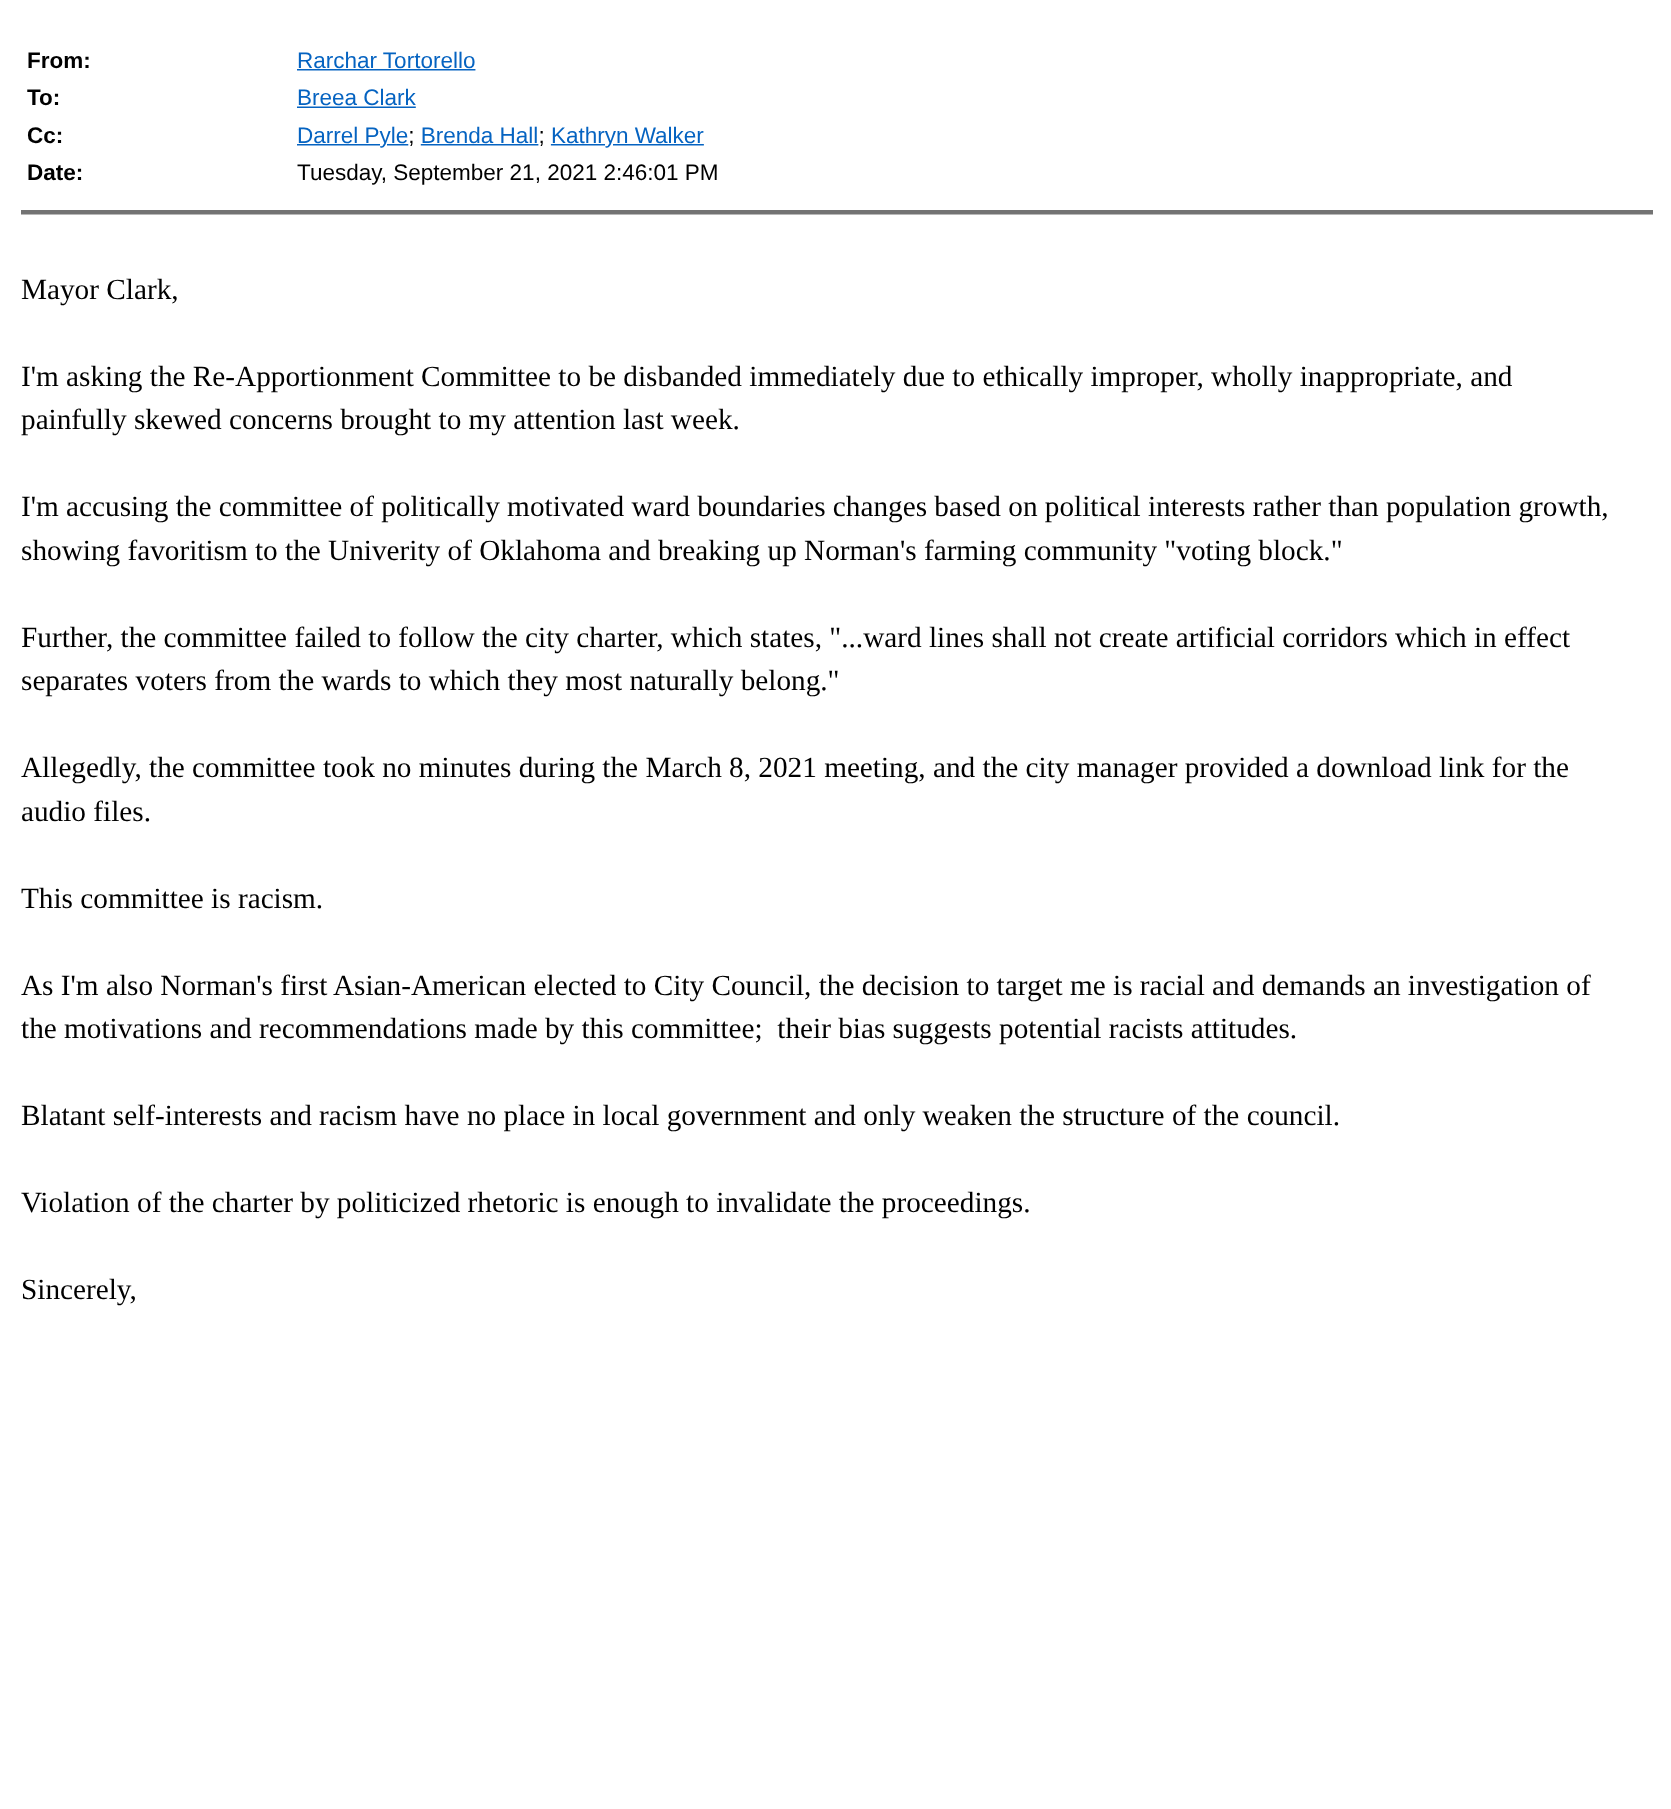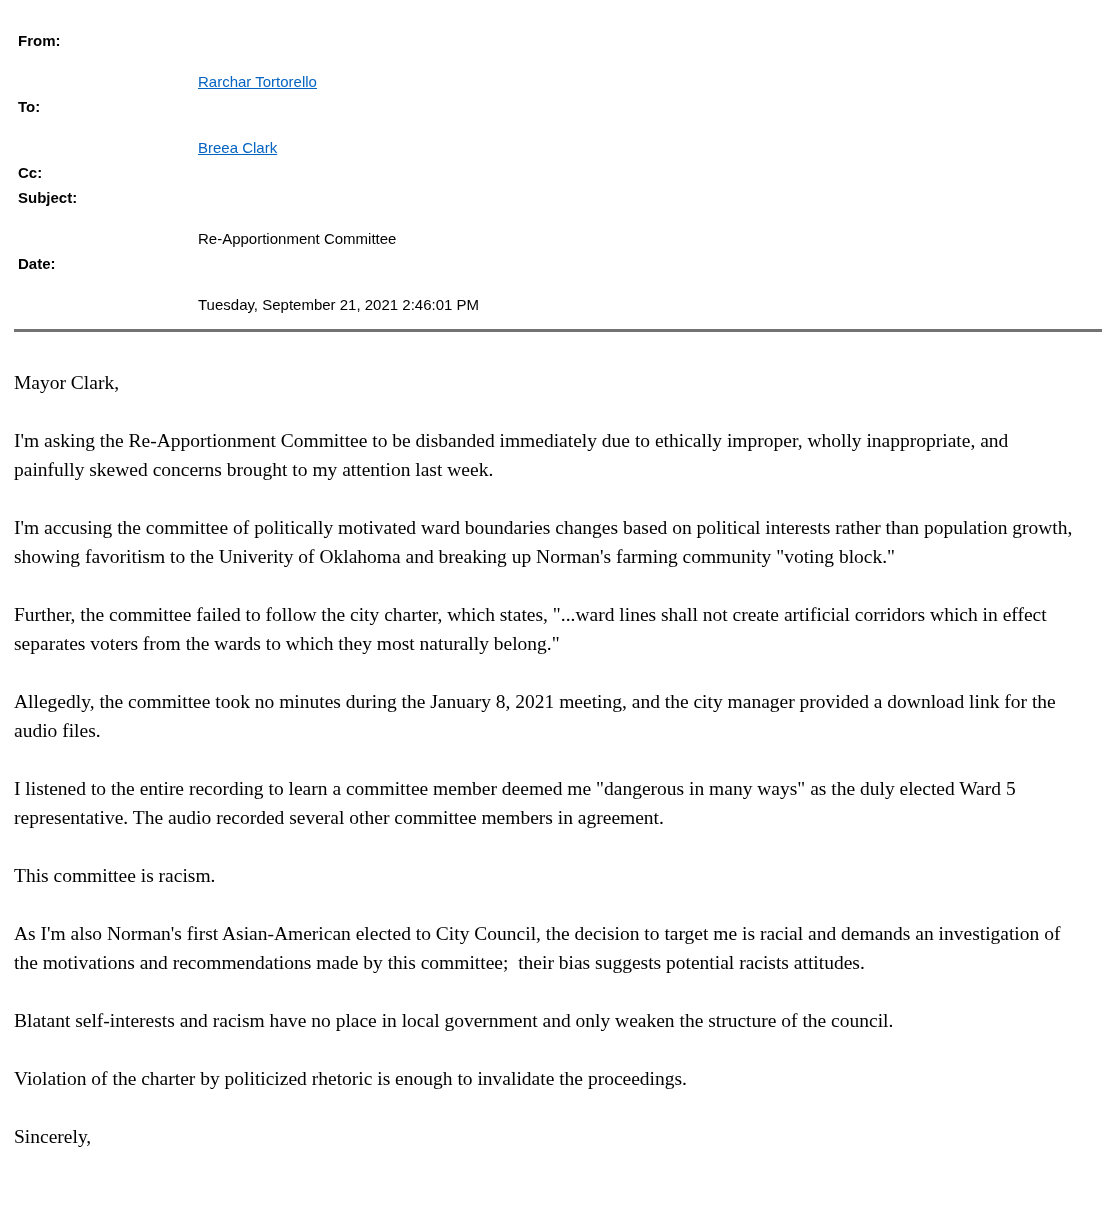--- a/index.html
+++ b/index.html
@@ -10,21 +10,21 @@
     font-family: "Liberation Sans", sans-serif;
     color: #000000;
     --link-color: #0563c1;
     --divider-color: #737373;
   }
   .email-document { padding: 28px 12px 40px 14px; }
 
   .email-header { padding-left: 4px; }
   .header-row { display: flex; font-size: 15px; line-height: 25px; }
   .header-label { width: 180px; font-weight: bold; flex: 0 0 180px; }
-  .header-value { flex: 1; margin-top: 41px; }
+  .header-value { flex: 1; }
   a.mail-link {
     color: var(--link-color);
     text-decoration: underline;
     cursor: pointer;
   }
   .link-sep { color: #000; }
 
   .header-divider {
     border: none;
     border-top: 3px solid var(--divider-color);
@@ -54,43 +54,39 @@
       <span class="header-value"><a href="#" class="mail-link">Rarchar Tortorello</a></span>
     </div>
 
     <div class="header-row">
       <span class="header-label">To:</span>
       <span class="header-value"><a href="#" class="mail-link">Breea Clark</a></span>
     </div>
 
     <div class="header-row">
       <span class="header-label">Cc:</span>
+      <span class="header-value"><a href="#" class="mail-link">Darrel Pyle</a><span class="link-sep">; </span><a href="#" class="mail-link">Brenda Hall</a><span class="link-sep">; </span><a href="#" class="mail-link">Kathryn Walker</a></span>
     </div>
 
-    <div class="header-row">
-      <span class="header-label">Subject:</span>
-      <span class="header-value">Re-Apportionment Committee</span>
-    </div>
 
     <div class="header-row">
       <span class="header-label">Date:</span>
       <span class="header-value">Tuesday, September 21, 2021 2:46:01 PM</span>
     </div>
 
   </div>
 
   <hr class="header-divider">
 
   <div class="email-body">
       <p>Mayor Clark,</p>
       <p>I'm asking the Re-Apportionment Committee to be disbanded immediately due to ethically improper, wholly inappropriate, and painfully skewed concerns brought to my attention last week.</p>
       <p>I'm accusing the committee of politically motivated ward boundaries changes based on political interests rather than population growth, showing favoritism to the Univerity of Oklahoma and breaking up Norman's farming community "voting block."</p>
       <p>Further, the committee failed to follow the city charter, which states, "...ward lines shall not create artificial corridors which in effect separates voters from the wards to which they most naturally belong."</p>
-      <p>Allegedly, the committee took no minutes during the January 8, 2021 meeting, and the city manager provided a download link for the audio files.</p>
-      <p>I listened to the entire recording to learn a committee member deemed me "dangerous in many ways" as the duly elected Ward 5 representative. The audio recorded several other committee members in agreement.</p>
+      <p>Allegedly, the committee took no minutes during the March 8, 2021 meeting, and the city manager provided a download link for the audio files.</p>
       <p>This committee is racism.</p>
       <p>As I'm also Norman's first Asian-American elected to City Council, the decision to target me is racial and demands an investigation of the motivations and recommendations made by this committee;  their bias suggests potential racists attitudes.</p>
       <p>Blatant self-interests and racism have no place in local government and only weaken the structure of the council.</p>
       <p>Violation of the charter by politicized rhetoric is enough to invalidate the proceedings.</p>
       <p>Sincerely,</p>
     </div>
 
 </div>
 
 </body></html>

